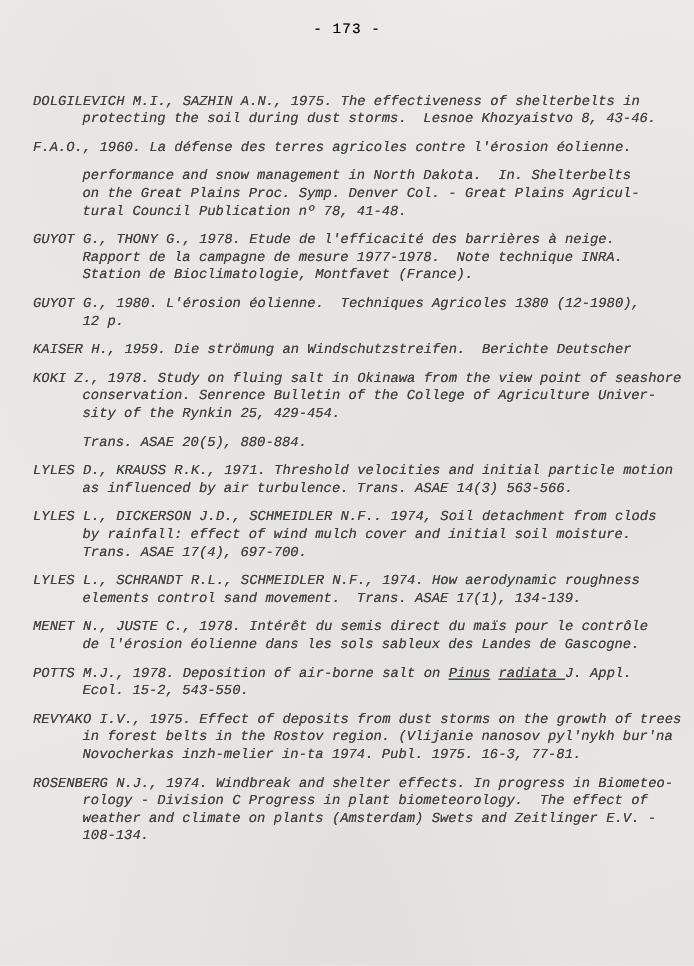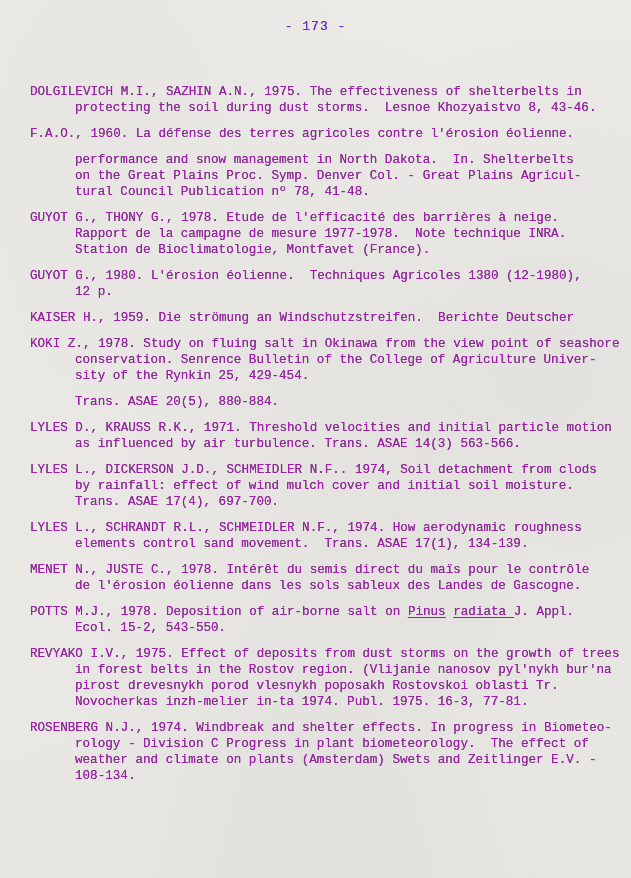--- a/index.html
+++ b/index.html
@@ -21,39 +21,40 @@
     inset: 0;
   }
   .page-number {
     position: absolute;
     top: 19px;
     left: 0;
     width: 631px;
     text-align: center;
     font-size: 13px;
     letter-spacing: 1px;
-    color: #6d28d9;
+    color: #000000;
     text-shadow: 0 0 0.6px rgba(45,45,45,0.75);
   }
   .reference-list {
     position: absolute;
     left: 30px;
     top: 84px;
     width: 598px;
   }
   .entry {
     margin-bottom: 10px;
   }
   .line {
     white-space: pre;
     font-size: 12.6px;
     line-height: 16px;
     padding-left: 45px;
-    color: #a21caf;
+    color: #404040;
     text-shadow: 0 0 0.6px rgba(45,45,45,0.75);
+    font-style: italic;
   }
   .line.first {
     padding-left: 0;
   }
   .u {
     text-decoration: underline;
     text-underline-offset: 2px;
   }
 </style>
 </head>
@@ -111,21 +112,20 @@
         <div class="line first">MENET N., JUSTE C., 1978. Intérêt du semis direct du maïs pour le contrôle</div>
         <div class="line">de l'érosion éolienne dans les sols sableux des Landes de Gascogne.</div>
       </div>
       <div class="entry">
         <div class="line first"><span>POTTS M.J., 1978. Deposition of air-borne salt on </span><span class="u">Pinus</span><span> </span><span class="u">radiata </span><span>J. Appl.</span></div>
         <div class="line">Ecol. 15-2, 543-550.</div>
       </div>
       <div class="entry">
         <div class="line first">REVYAKO I.V., 1975. Effect of deposits from dust storms on the growth of trees</div>
         <div class="line">in forest belts in the Rostov region. (Vlijanie nanosov pyl'nykh bur'na</div>
-        <div class="line">pirost drevesnykh porod vlesnykh poposakh Rostovskoi oblasti Tr.</div>
         <div class="line">Novocherkas inzh-melier in-ta 1974. Publ. 1975. 16-3, 77-81.</div>
       </div>
       <div class="entry">
         <div class="line first">ROSENBERG N.J., 1974. Windbreak and shelter effects. In progress in Biometeo-</div>
         <div class="line">rology - Division C Progress in plant biometeorology.  The effect of</div>
         <div class="line">weather and climate on plants (Amsterdam) Swets and Zeitlinger E.V. -</div>
         <div class="line">108-134.</div>
       </div>
     </div>
 </div>

